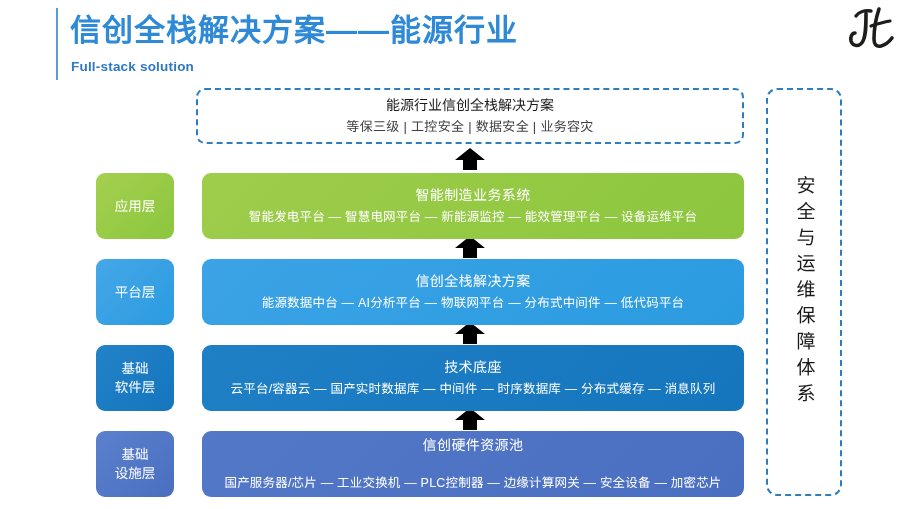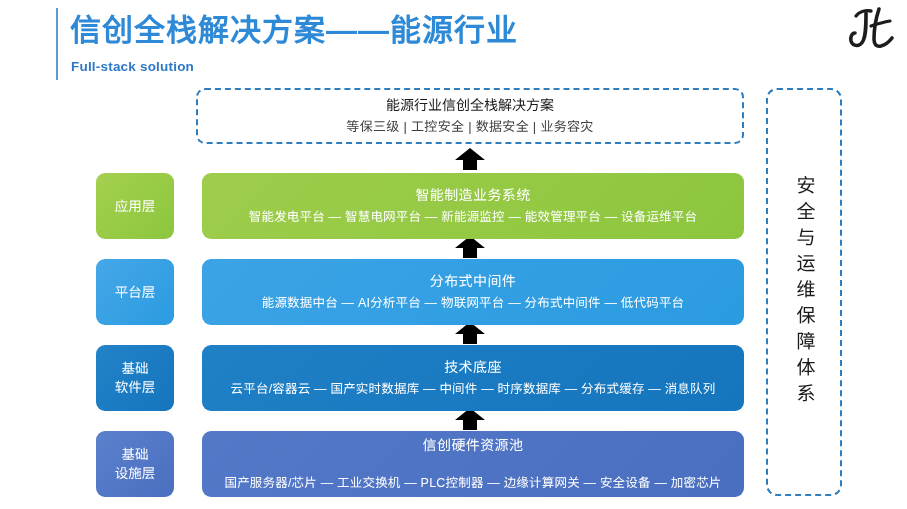--- a/index.html
+++ b/index.html
@@ -260,21 +260,21 @@
       <div class="panel-items">智能发电平台 — 智慧电网平台 — 新能源监控 — 能效管理平台 — 设备运维平台</div>
     </div>
   </div>
 
   <div class="row row-1 c-blue1">
     <div class="layer-tag">
       <span class="tl">平台层</span>
       <span class="tl"></span>
     </div>
     <div class="layer-panel">
-      <div class="panel-title">分布式中间件</div>
+      <div class="panel-title">信创全栈解决方案</div>
       <div class="panel-items">能源数据中台 — AI分析平台 — 物联网平台 — 分布式中间件 — 低代码平台</div>
     </div>
   </div>
 
   <div class="row row-2 c-blue2">
     <div class="layer-tag">
       <span class="tl">基础</span>
       <span class="tl">软件层</span>
     </div>
     <div class="layer-panel">

